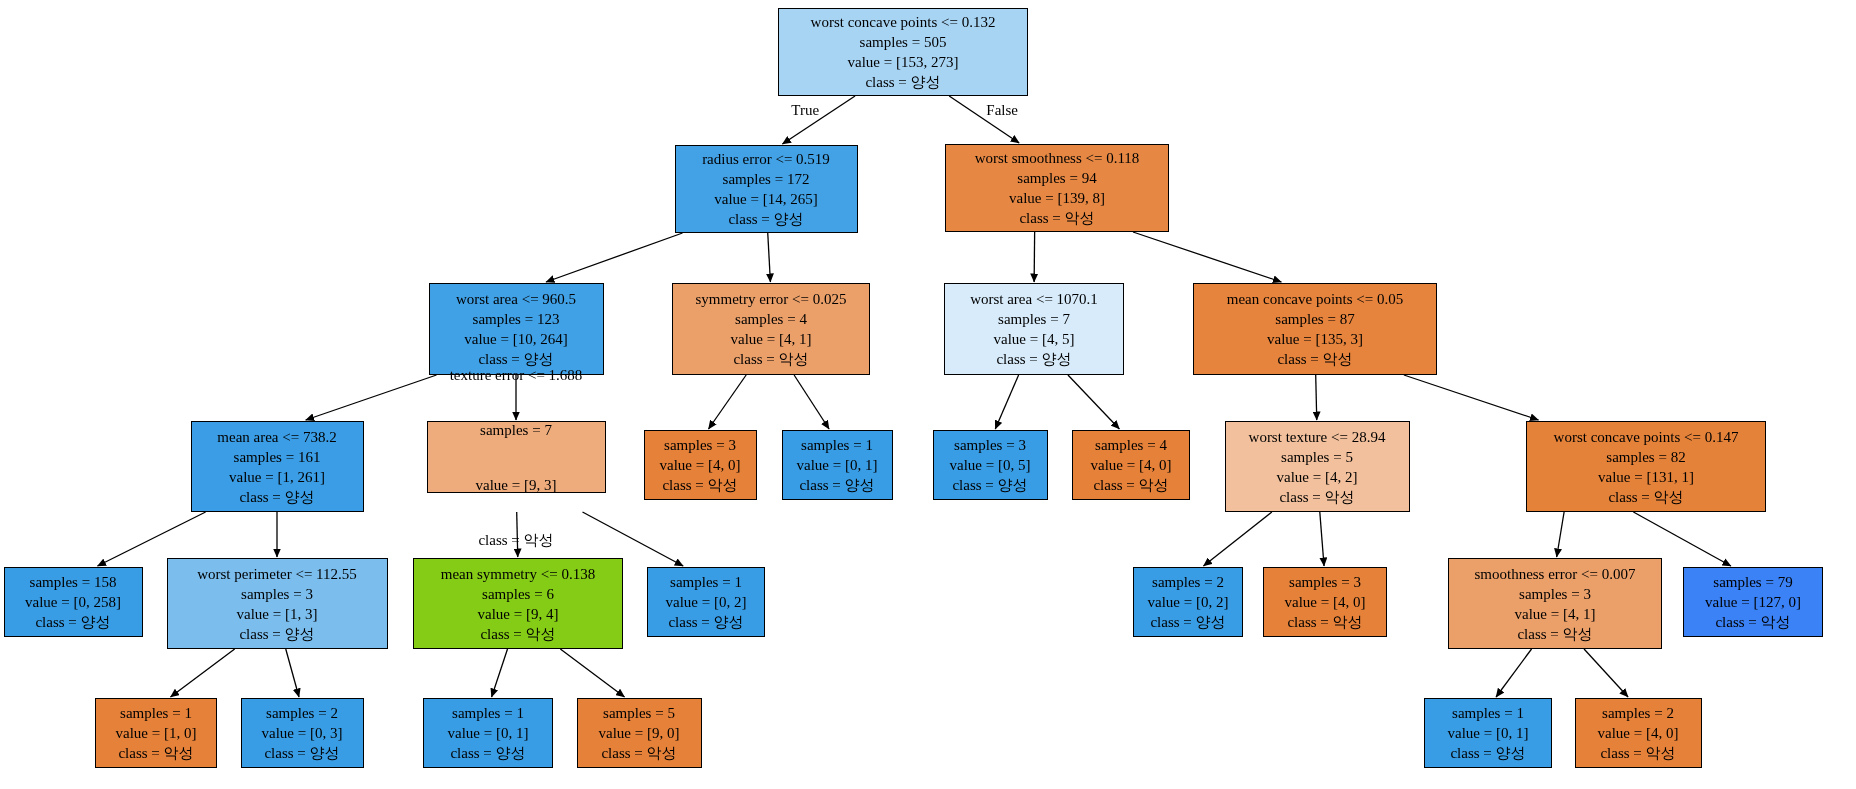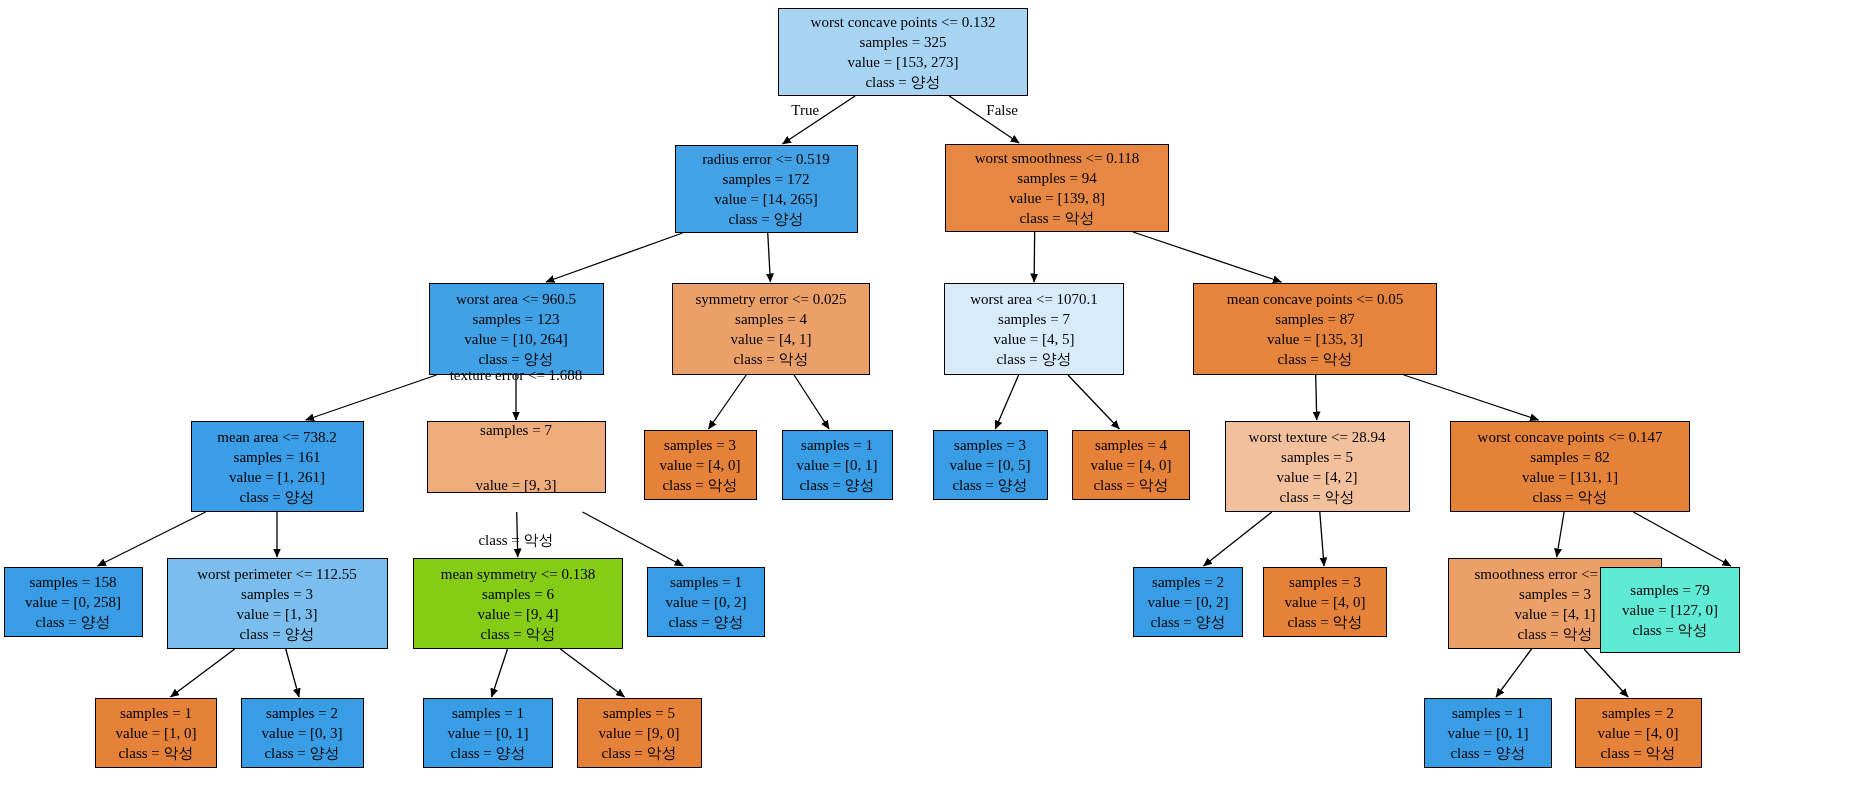--- a/index.html
+++ b/index.html
@@ -73,21 +73,21 @@
       <line x1="1633.4" y1="512" x2="1730.92" y2="566" class="edge-line" marker-end="url(#arrowhead)"></line>
       <line x1="234.65" y1="649" x2="170.52" y2="697" class="edge-line" marker-end="url(#arrowhead)"></line>
       <line x1="285.75" y1="649" x2="299" y2="697" class="edge-line" marker-end="url(#arrowhead)"></line>
       <line x1="507.5" y1="649" x2="491.6" y2="697" class="edge-line" marker-end="url(#arrowhead)"></line>
       <line x1="560.35" y1="649" x2="624.48" y2="697" class="edge-line" marker-end="url(#arrowhead)"></line>
       <line x1="1531.55" y1="649" x2="1496.04" y2="697" class="edge-line" marker-end="url(#arrowhead)"></line>
       <line x1="1584.05" y1="649" x2="1628.04" y2="697" class="edge-line" marker-end="url(#arrowhead)"></line>
     </svg>
 <div class="tree-node" style="left: 778px; top: 8px; width: 250px; height: 88px; background: rgb(168, 212, 244);">
       <div class="node-line">worst concave points &lt;= 0.132</div>
-      <div class="node-line">samples = 325</div>
+      <div class="node-line">samples = 505</div>
       <div class="node-line">value = [153, 273]</div>
       <div class="node-line">class = 양성</div>
     </div>
     <div class="tree-node" style="left: 674.5px; top: 145px; width: 183px; height: 88px; background: rgb(67, 162, 230);">
       <div class="node-line">radius error &lt;= 0.519</div>
       <div class="node-line">samples = 172</div>
       <div class="node-line">value = [14, 265]</div>
       <div class="node-line">class = 양성</div>
     </div>
     <div class="tree-node" style="left: 923px; top: 144px; width: 224px; height: 88px; background: rgb(230, 136, 68); margin-left: 22px;">
@@ -151,21 +151,21 @@
       <div class="node-line">samples = 4</div>
       <div class="node-line">value = [4, 0]</div>
       <div class="node-line">class = 악성</div>
     </div>
     <div class="tree-node" style="left: 1224.5px; top: 421px; width: 185px; height: 91px; background: rgb(242, 192, 156);">
       <div class="node-line">worst texture &lt;= 28.94</div>
       <div class="node-line">samples = 5</div>
       <div class="node-line">value = [4, 2]</div>
       <div class="node-line">class = 악성</div>
     </div>
-    <div class="tree-node" style="left: 1450px; top: 421px; width: 240px; height: 91px; background: rgb(229, 130, 57);">
+    <div class="tree-node" style="left: 1526px; top: 421px; width: 240px; height: 91px; background: rgb(229, 130, 57);">
       <div class="node-line">worst concave points &lt;= 0.147</div>
       <div class="node-line">samples = 82</div>
       <div class="node-line">value = [131, 1]</div>
       <div class="node-line">class = 악성</div>
     </div>
     <div class="tree-node" style="left: 3.5px; top: 567px; width: 139px; height: 70px; background: rgb(57, 157, 229);">
       <div class="node-line">samples = 158</div>
       <div class="node-line">value = [0, 258]</div>
       <div class="node-line">class = 양성</div>
     </div>
@@ -195,21 +195,21 @@
       <div class="node-line">samples = 3</div>
       <div class="node-line">value = [4, 0]</div>
       <div class="node-line">class = 악성</div>
     </div>
     <div class="tree-node" style="left: 1448px; top: 558px; width: 214px; height: 91px; background: rgb(235, 160, 106);">
       <div class="node-line">smoothness error &lt;= 0.007</div>
       <div class="node-line">samples = 3</div>
       <div class="node-line">value = [4, 1]</div>
       <div class="node-line">class = 악성</div>
     </div>
-    <div class="tree-node" style="left: 1600px; top: 567px; width: 140px; height: 86px; background: #5eead4;">
+    <div class="tree-node" style="left: 1683px; top: 567px; width: 140px; height: 70px; background: #3b82f6;">
       <div class="node-line">samples = 79</div>
       <div class="node-line">value = [127, 0]</div>
       <div class="node-line">class = 악성</div>
     </div>
     <div class="tree-node" style="left: 95px; top: 698px; width: 122px; height: 70px; background: rgb(229, 129, 57);">
       <div class="node-line">samples = 1</div>
       <div class="node-line">value = [1, 0]</div>
       <div class="node-line">class = 악성</div>
     </div>
     <div class="tree-node" style="left: 240.5px; top: 698px; width: 123px; height: 70px; background: rgb(57, 157, 229);">

